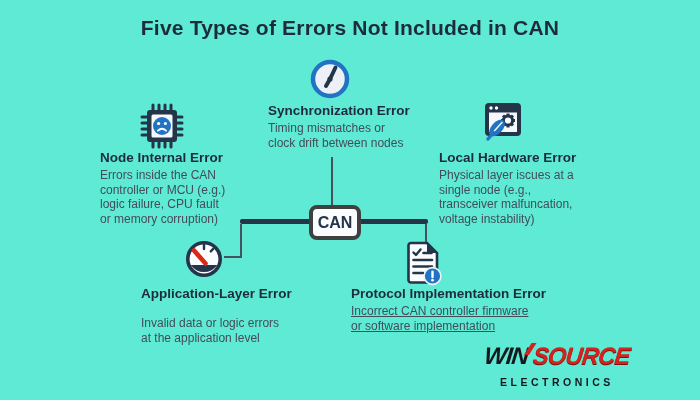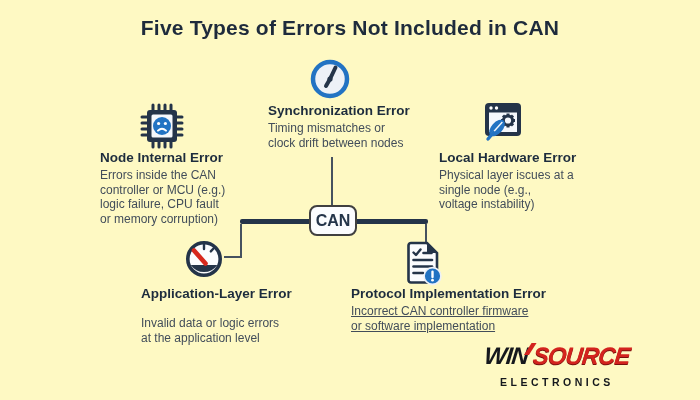--- a/index.html
+++ b/index.html
@@ -1,19 +1,19 @@
 <!DOCTYPE html>
 <html><head>
 <meta charset="utf-8">
 <style>
   html,body{margin:0;padding:0;}
   .canvas{
     position:relative;
     width:700px;height:400px;
-    background:#fef9c3;
+    background:#5eead4;
     font-family:"Liberation Sans", sans-serif;
     overflow:hidden;
   }
   .title{
     position:absolute;left:0;top:16px;width:700px;
     text-align:center;
     font-size:21px;font-weight:bold;color:#1e2b3c;
     letter-spacing:0.2px;
   }
   .err-head{
@@ -24,21 +24,21 @@
   .err-body{
     position:absolute;
     font-size:12px;color:#424d5a;line-height:14.5px;
     white-space:nowrap;
   }
   .icon{position:absolute;}
   .line{position:absolute;background:#46525f;}
   .bus{position:absolute;background:#243449;height:5px;border-radius:2px;}
   .can-box{
     position:absolute;left:309px;top:205px;width:44px;height:27px;
-    background:#fbfcfe;border:2px solid #404040;border-radius:8px;
+    background:#fbfcfe;border:4px solid #404040;border-radius:8px;
     display:flex;align-items:center;justify-content:center;
     font-size:16px;font-weight:bold;color:#243449;
   }
   .logo{position:absolute;left:462px;top:342px;width:190px;text-align:center;}
   .logo-row{
     font-style:italic;font-weight:bold;font-size:24px;letter-spacing:-1px;
     white-space:nowrap; transform:skewX(-6deg);
   }
   .logo-win{color:#15181d;}
   .logo-source{color:#d3231e;text-shadow:0 1px 0 #7a100e;}
@@ -129,20 +129,21 @@
         <ellipse cx="17" cy="29" rx="10" ry="5.6" fill="#2273c3"></ellipse>
         <line x1="9" y1="29" x2="25" y2="29" stroke="#f5f8fc" stroke-width="1.4"></line>
       </g>
       <line x1="8" y1="40" x2="13.5" y2="33.5" stroke="#2273c3" stroke-width="3.4" stroke-linecap="round"></line>
     </svg>
   </div>
   <div class="err-head" style="left:439px;top:150px;">Local Hardware Error</div>
   <div class="err-body" style="left:439px;top:168px;">
     <div>Physical layer iscues at a</div>
     <div>single node (e.g.,</div>
+    <div>transceiver malfuncation,</div>
     <div>voltage instability)</div>
   </div>
 
   <div class="line" style="left:331px;top:157px;width:2px;height:50px;"></div>
   <div class="bus" style="left:240px;top:219px;width:188px;"></div>
   <div class="line" style="left:240px;top:224px;width:2px;height:33px;"></div>
   <div class="line" style="left:224px;top:256px;width:18px;height:2px;"></div>
   <div class="line" style="left:425px;top:224px;width:2px;height:22px;"></div>
 
   <div class="can-box">

